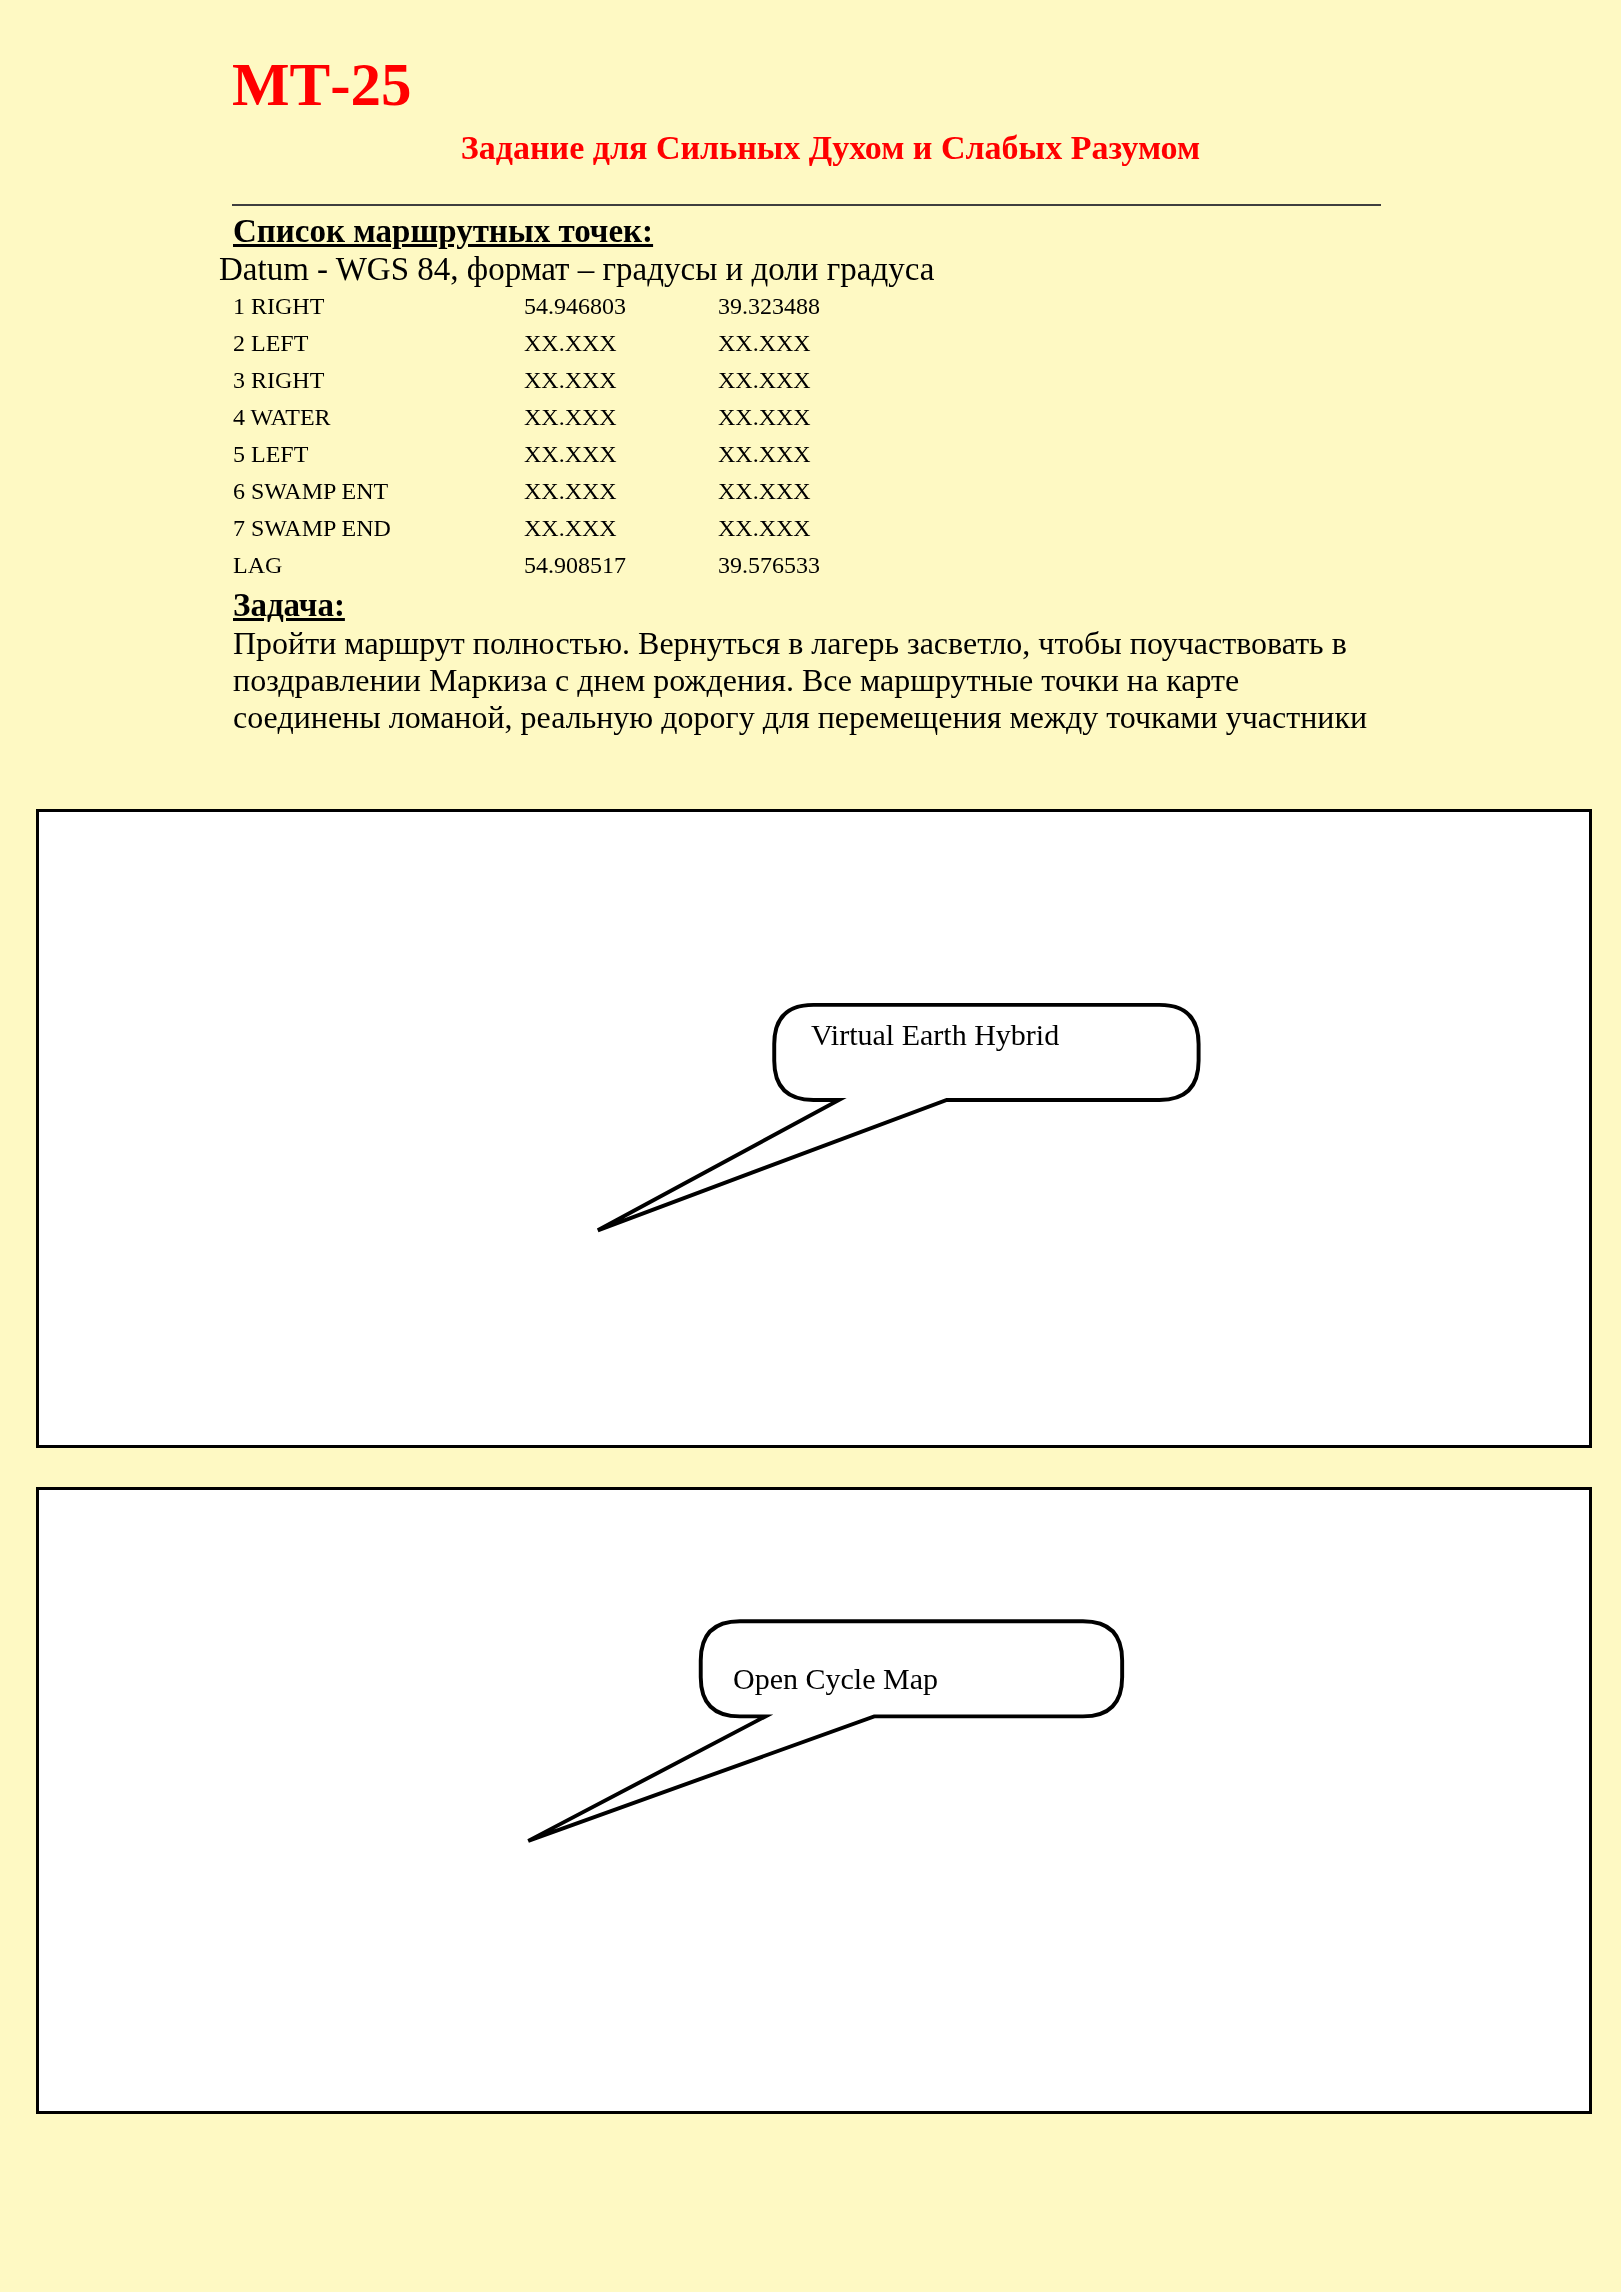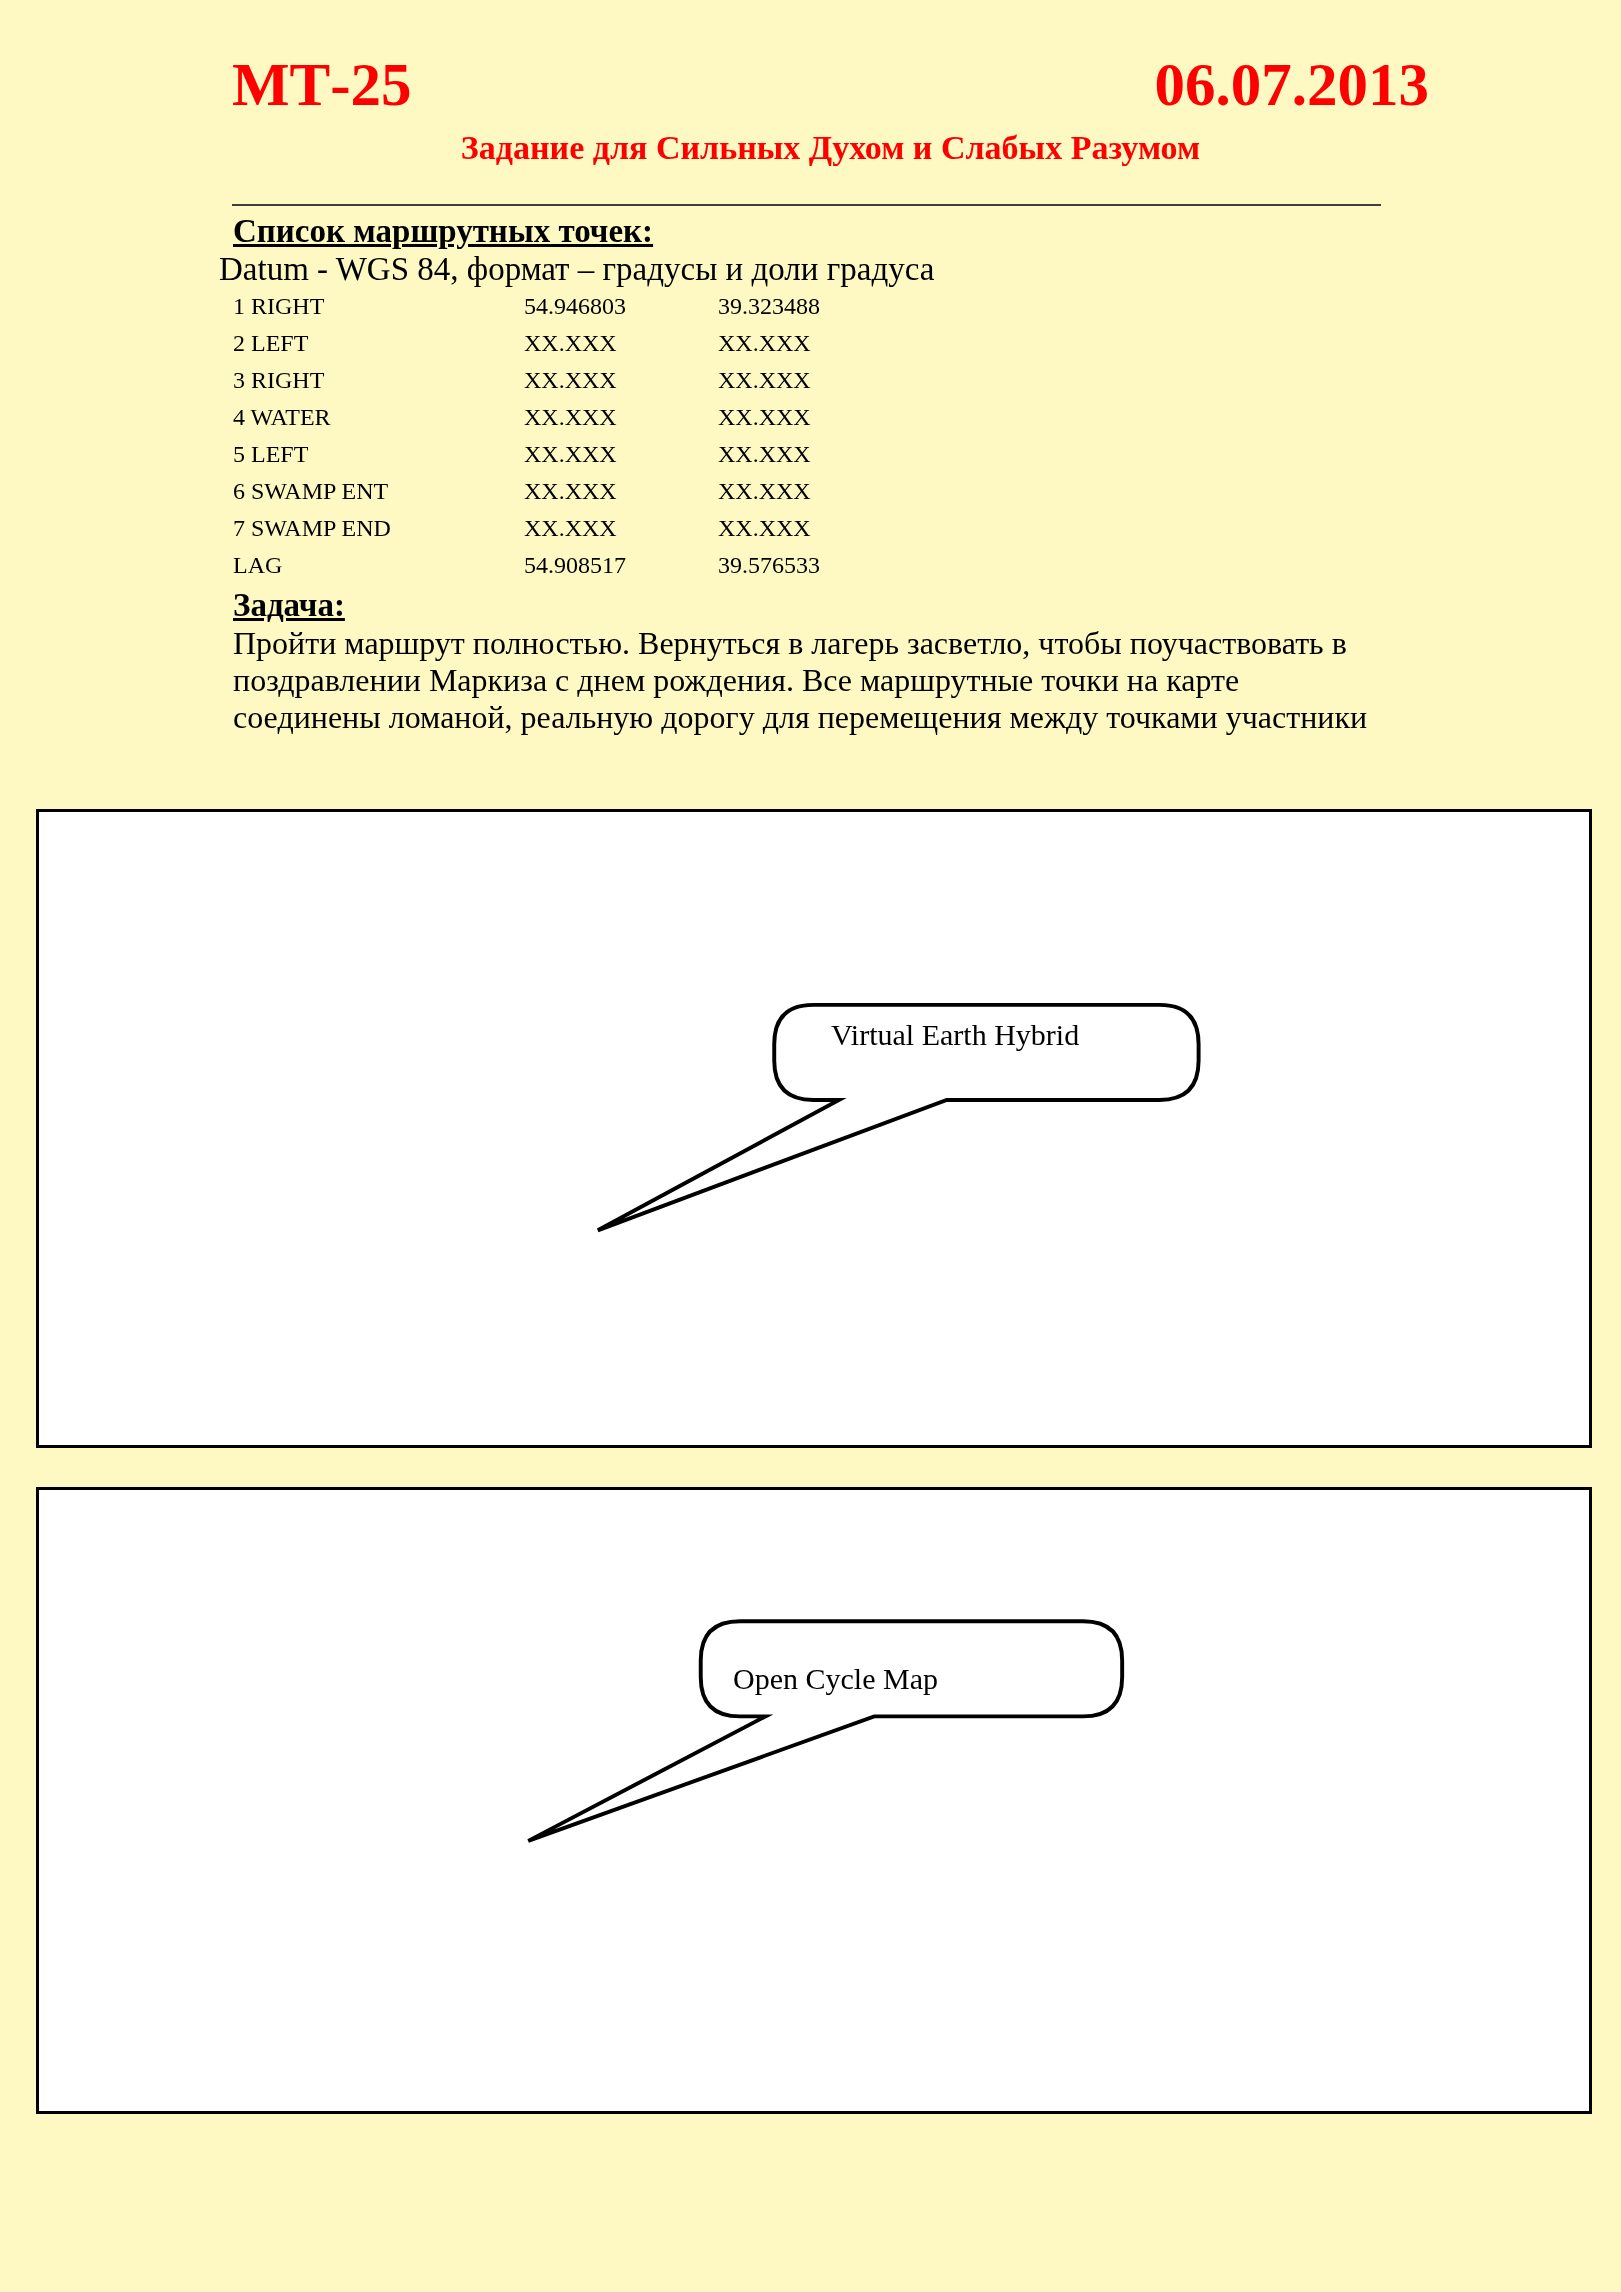--- a/index.html
+++ b/index.html
@@ -53,31 +53,30 @@
     border:3.9px solid #000000;background:#ffffff;box-sizing:border-box;
   }
   #frame1{left:36px;top:809px;width:1556px;height:639px;}
   #frame2{left:36px;top:1487px;width:1556px;height:627px;}
   
   #callout-layer{left:0;top:0;width:1621px;height:2293px;pointer-events:none;}
   .callout-path{fill:#ffffff;stroke:#000000;stroke-width:4;stroke-miterlimit:12;}
   .callout-label{
     font-size:30px;line-height:35px;white-space:nowrap;color:#000000;
   }
-  #callout1-label{left:811px;top:1017px;margin-left:20px;}
+  #callout1-label{left:811px;top:1017px;}
   #callout2-label{left:733px;top:1633px;margin-top:28px;}
 </style>
 </head>
 <body>
 
 <div id="page">
 
   <div class="abs header-row">
     <span>МТ-25</span>
-    <span>06.07.2013</span>
   </div>
   <div class="abs subtitle">Задание для Сильных Духом и Слабых Разумом</div>
   <div class="abs hr-line"></div>
 
   <div class="abs wp-heading">Список маршрутных точек:</div>
   <div class="abs datum-line">Datum - WGS 84, формат – градусы и доли градуса</div>
 
   <div class="abs wp-rows">
     <div class="wp-row">
       <span class="wp-name">1 RIGHT</span><span class="wp-lat">54.946803</span><span class="wp-lon">39.323488</span>

